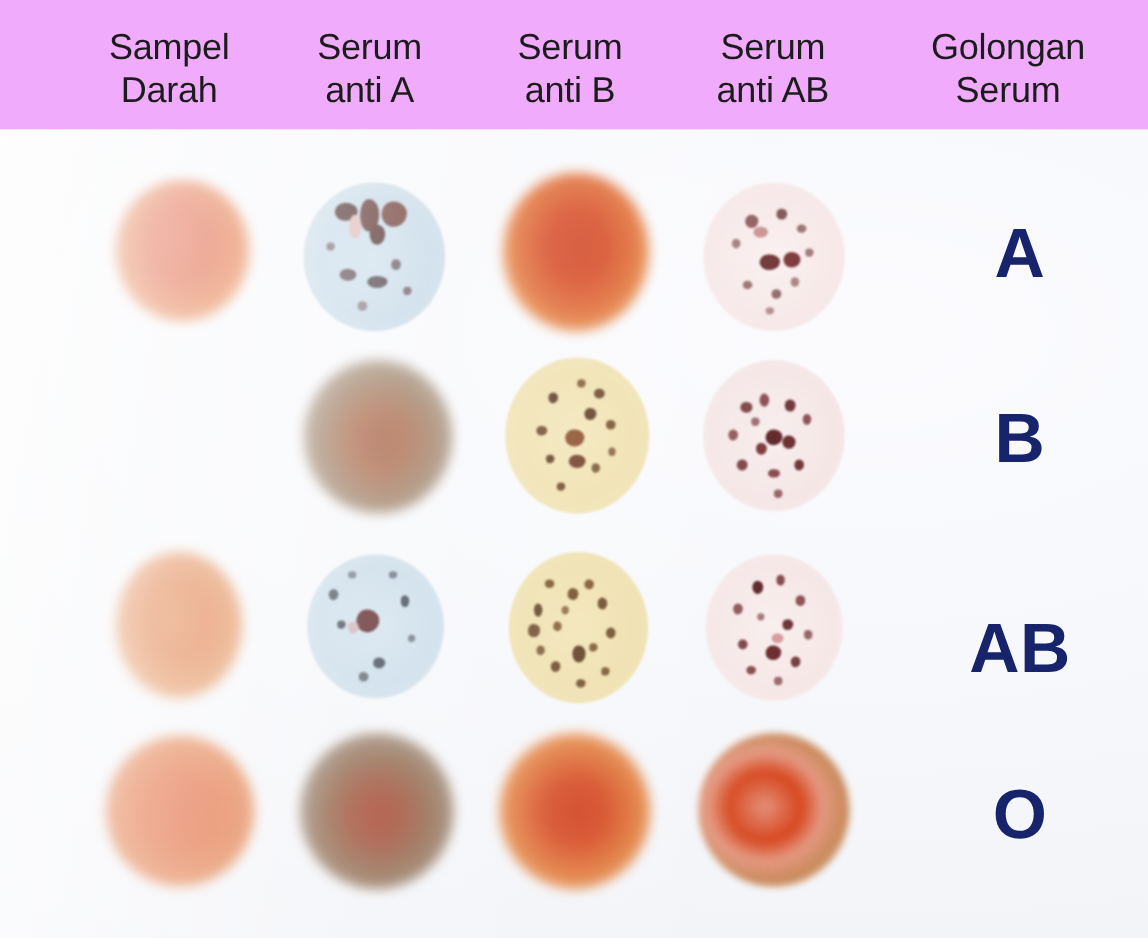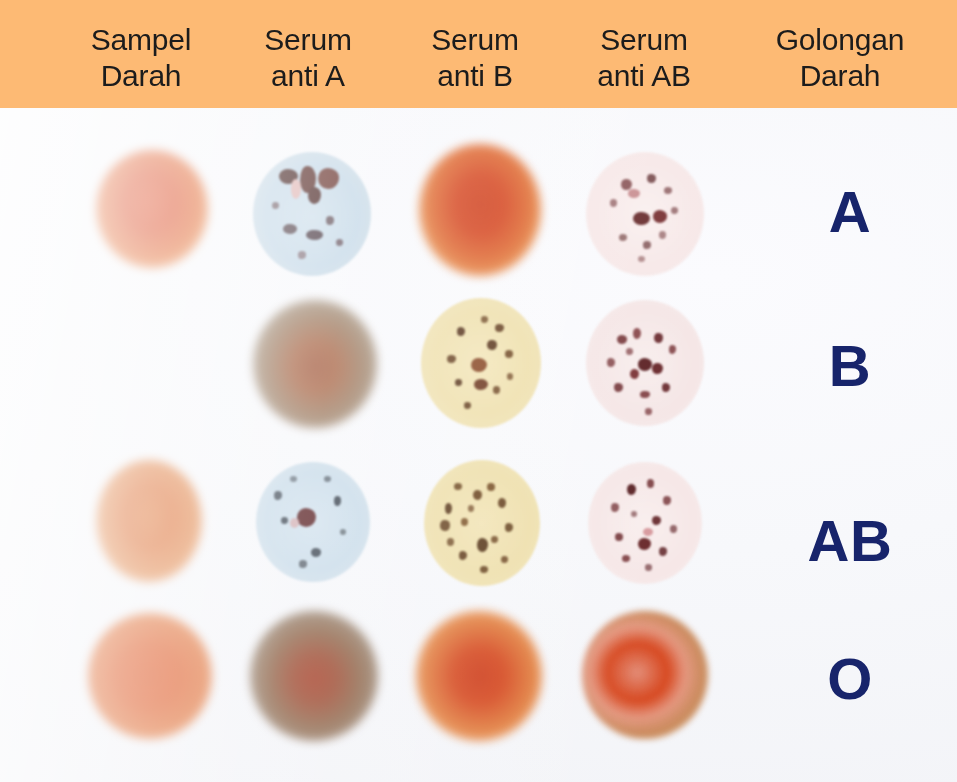--- a/index.html
+++ b/index.html
@@ -15,21 +15,21 @@
     background: #fdfdfe;
     font-family: "Liberation Sans", sans-serif;
   }
 
   
   #header-band {
     position: absolute;
     left: 0; top: 0;
     width: 957px;
     height: 108px;
-    background: #fdba74;
+    background: #f0abfc;
   }
   .col-header {
     position: absolute;
     top: 22px;
     text-align: center;
     font-size: 30px;
     line-height: 36px;
     font-weight: 400;
     color: #1c1c1c;
     letter-spacing: -0.2px;
@@ -94,21 +94,21 @@
   <div id="header-band">
     <div class="col-header" style="left:68px;width:146px;">Sampel
 Darah</div>
     <div class="col-header" style="left:235px;width:146px;">Serum
 anti A</div>
     <div class="col-header" style="left:402px;width:146px;">Serum
 anti B</div>
     <div class="col-header" style="left:568px;width:152px;">Serum
 anti AB</div>
     <div class="col-header" style="left:740px;width:200px;">Golongan
-Darah</div>
+Serum</div>
   </div>
 
   <div id="plate">
 
     <div class="spot soft" style="left:96px;top:42px;width:112px;height:118px;
                 background:radial-gradient(ellipse at 48% 44%, #dd4a23 0%, #d9451d 30%, #e0662f 58%, #eea368 80%, rgba(247,224,205,0.35) 100%);"></div>
 
     <div class="spot crisp" style="left:253px;top:44px;width:118px;height:124px;
                 background:radial-gradient(ellipse at 50% 52%, #cfe0ec 0%, #c5d9e8 55%, #cfdde7 82%, rgba(226,236,243,0.5) 100%);">
       <div class="clumps">

